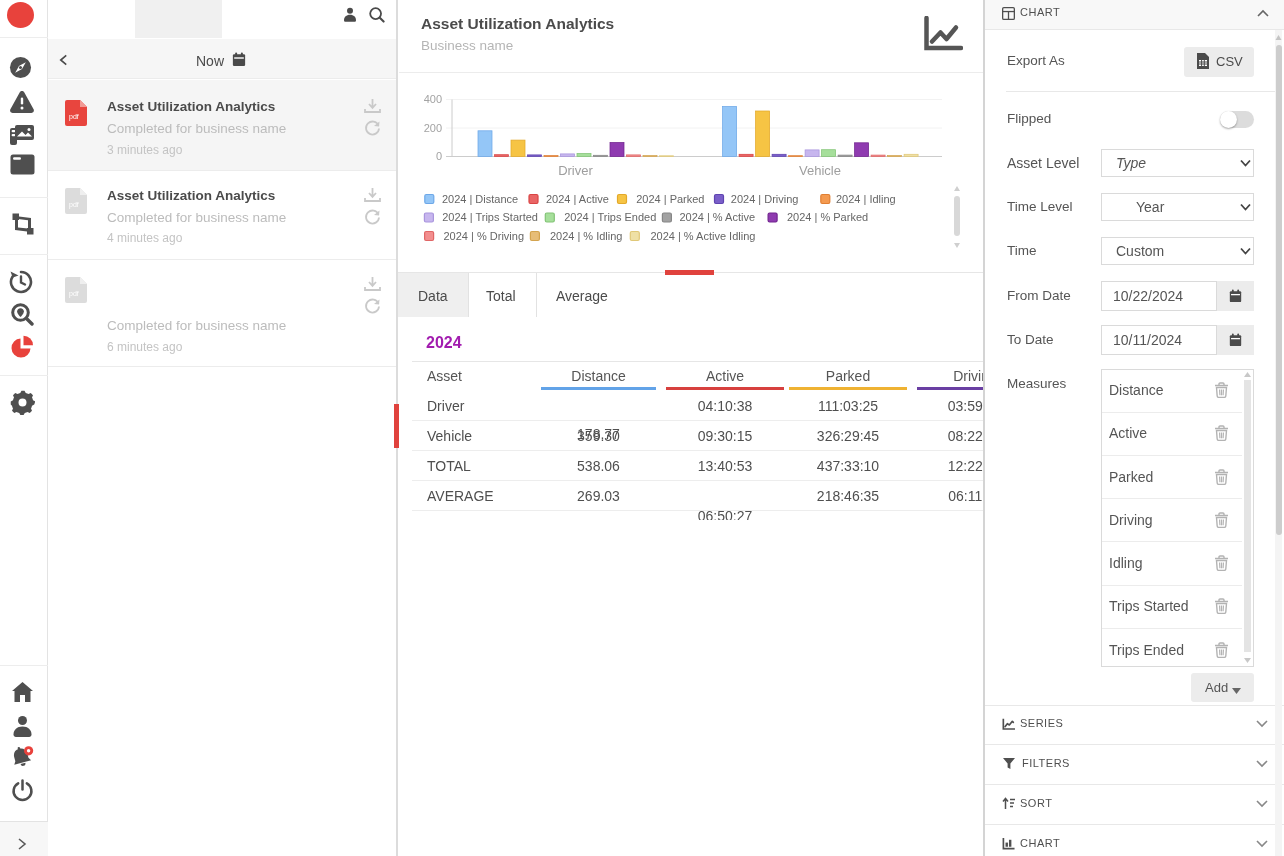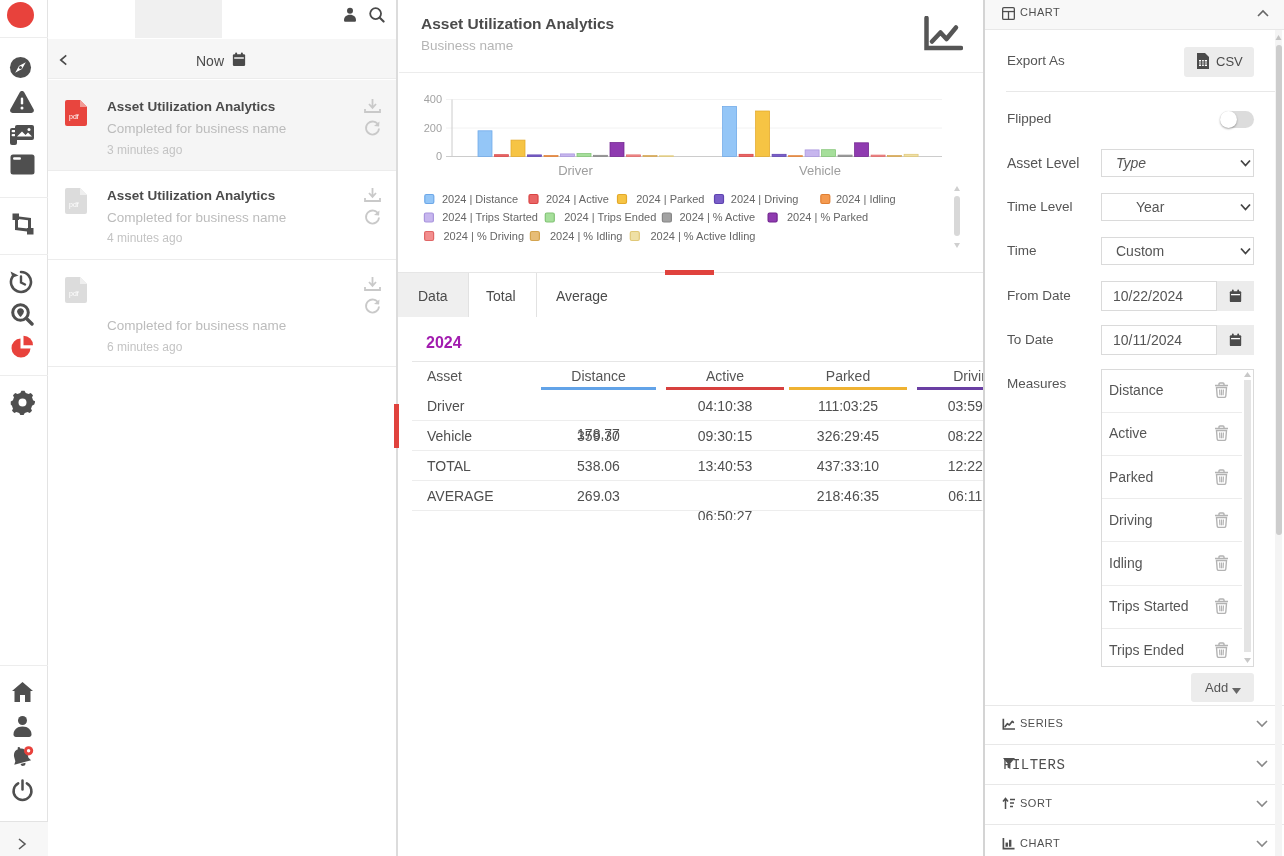--- a/index.html
+++ b/index.html
@@ -467,21 +467,21 @@
         <path d="M8 26 L15 17 L21 21 L30 10 L33 13" fill="none" stroke="#4f4f4f" stroke-width="5" stroke-linejoin="round" stroke-linecap="round"></path>
       </svg>
     <span class="abs" style="left:35px;top:717px;font-size:11px;color:#4f4f4f;letter-spacing:0.5px;">SERIES</span>
     <svg class="ic" style="left:271px;top:720px" width="12" height="8" viewBox="0 0 12 8">
         <path d="M1 1 L6 6 L11 1" fill="none" stroke="#888" stroke-width="1.6"></path>
       </svg>
 
     <svg class="ic" style="left:18px;top:758px" width="12" height="12" viewBox="0 0 12 12">
         <path d="M0 0 L12 0 L7.4 5.5 L7.4 11 L4.6 9.5 L4.6 5.5 Z" fill="#4f4f4f"></path>
       </svg>
-    <span class="abs" style="left:18px;top:757px;font-size:14px;color:#4f4f4f;letter-spacing:0.5px;font-family:Liberation Mono, monospace;">FILTERS</span>
+    <span class="abs" style="left:37px;top:757px;font-size:11px;color:#4f4f4f;letter-spacing:0.5px;">FILTERS</span>
     <svg class="ic" style="left:271px;top:760px" width="12" height="8" viewBox="0 0 12 8">
         <path d="M1 1 L6 6 L11 1" fill="none" stroke="#888" stroke-width="1.6"></path>
       </svg>
 
     <svg class="ic" style="left:17px;top:797px" width="14" height="13" viewBox="0 0 14 13">
         <path d="M3.5 12 L3.5 2 M1 4.5 L3.5 1.5 L6 4.5" fill="none" stroke="#4f4f4f" stroke-width="1.5"></path>
         <line x1="8" y1="2.5" x2="13" y2="2.5" stroke="#4f4f4f" stroke-width="1.5"></line>
         <line x1="8" y1="6" x2="12" y2="6" stroke="#4f4f4f" stroke-width="1.5"></line>
         <line x1="8" y1="9.5" x2="11" y2="9.5" stroke="#4f4f4f" stroke-width="1.5"></line>
       </svg>

